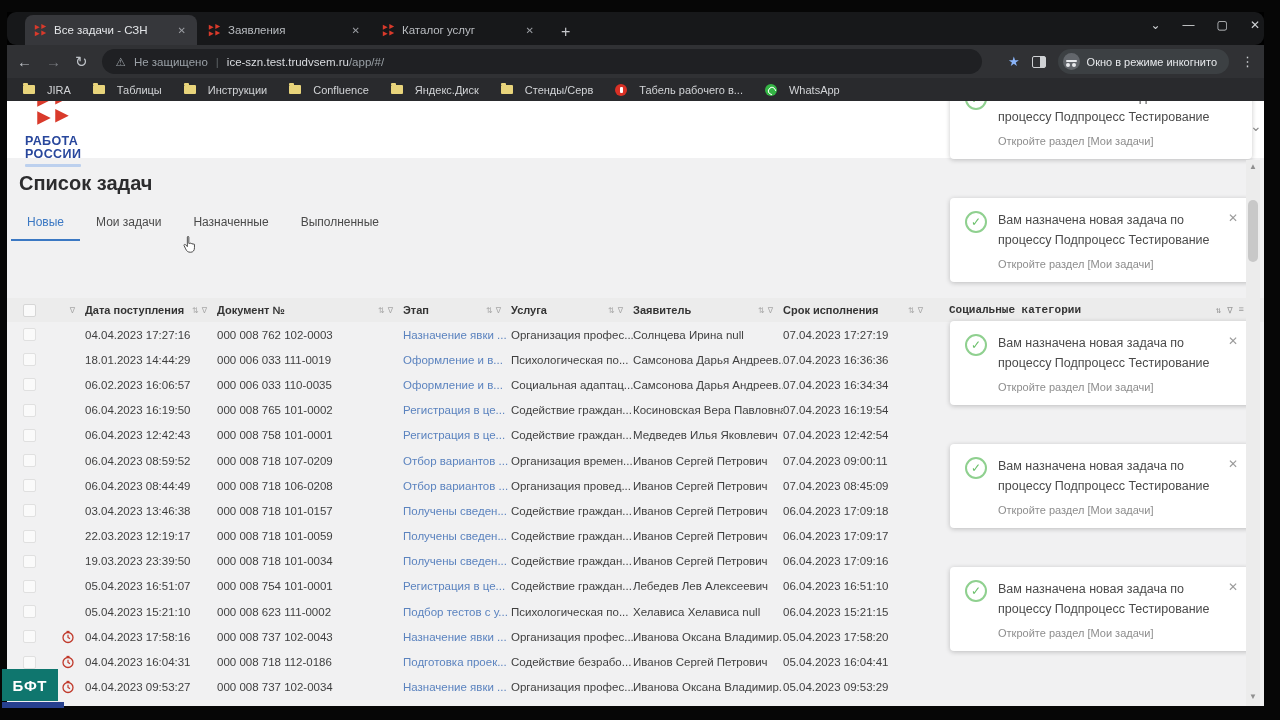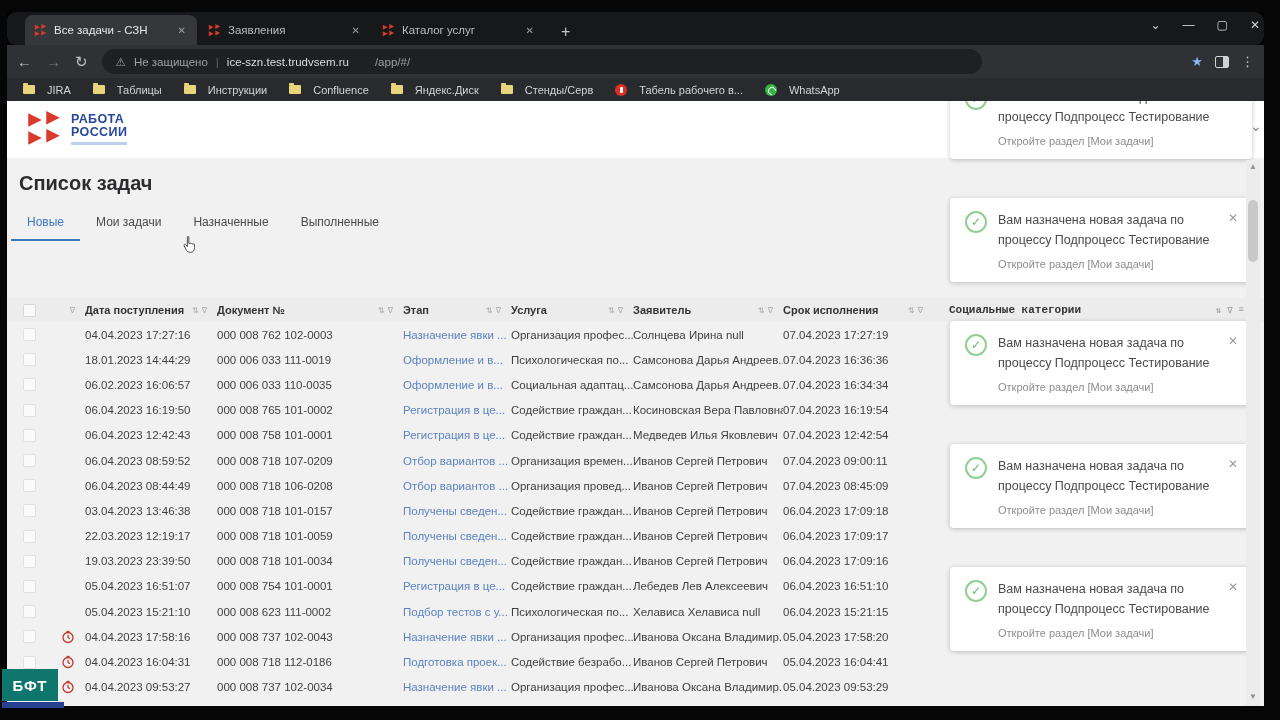--- a/index.html
+++ b/index.html
@@ -20,21 +20,21 @@
   .winctl { position:absolute; right:4px; top:6px; display:flex; gap:22px; color:#cfd1d4; font-size:12px; align-items:center; }
   .winctl span { cursor:default; }
 
   .addrbar { height:33px; background:#303134; display:flex; align-items:center; padding:0 10px; gap:14px; }
   .navbtn { color:#bdc1c6; font-size:15px; }
   .navbtn.dim { color:#777a7f; }
   .urlpill { flex:0 0 auto; width:880px; height:25px; background:#1f2023; border-radius:13px; display:flex; align-items:center;
              padding:0 14px; gap:8px; color:#9aa0a6; font-size:11.5px; }
   .urlpill .sep { color:#5f6368; }
   .url-host { color:#dadce0; }
-  .url-path { color:#9aa0a6;padding-left:26px; }
+  .url-path { color:#9aa0a6; }
   .addr-right { display:flex; align-items:center; gap:12px; margin-left:auto; }
   .star { color:#8ab4f8; font-size:13px; }
   .panelicon { width:14px; height:12px; border:1.5px solid #cfd1d4; border-radius:2px; position:relative; }
   .panelicon::after { content:""; position:absolute; right:0; top:0; width:5px; height:100%; background:#cfd1d4; }
   .incog { display:flex; align-items:center; gap:7px; background:#3c4043; border-radius:13px; height:25px; padding:0 12px 0 5px;
            color:#e8eaed; font-size:11px; }
   .incog-ic { width:17px; height:17px; border-radius:50%; background:#62666b; position:relative; }
   .incog-ic::before { content:""; position:absolute; left:3px; top:7px; width:11px; height:2px; background:#e8eaed; border-radius:1px; }
   .incog-ic::after { content:""; position:absolute; left:3.5px; top:10px; width:4px; height:4px; border-radius:50%; background:#e8eaed;
                      box-shadow:6px 0 0 #e8eaed; }
@@ -45,21 +45,21 @@
   .bm-folder { width:12px; height:9px; background:#e8d47b; border-radius:1px; position:relative; }
   .bm-folder::before { content:""; position:absolute; top:-2px; left:0; width:5px; height:2px; background:#e8d47b; border-radius:1px 1px 0 0; }
   .bm-red { width:12px; height:12px; border-radius:50%; background:#d93025; position:relative; }
   .bm-red::after { content:""; position:absolute; left:4.5px; top:3px; width:3px; height:6px; background:#fff; border-radius:1px; }
   .bm-green { width:12px; height:12px; border-radius:50%; background:#34b545; position:relative; }
   .bm-green::after { content:""; position:absolute; left:3px; top:3px; width:6px; height:6px; border:1.5px solid #fff; border-radius:50%; border-right-color:transparent; transform:rotate(45deg); }
 
   
   .page { position:absolute; left:7px; top:100px; width:1257px; height:606px; background:#f1f1f2; z-index:10; overflow:hidden; }
   .apphead { height:58px; background:#fff; display:flex; align-items:center; padding:0 18px; }
-  .logo { display:flex; align-items:center; gap:8px; }
+  .logo { display:flex; align-items:center; gap:8px;flex-direction:column; }
   .logo-txt { display:flex; flex-direction:column; line-height:1.05; }
   .logo-l1,.logo-l2 { color:#28479c; font-weight:bold; font-size:12.5px; letter-spacing:0.4px; }
   .logo-sub { margin-top:3px; width:56px; height:3px; background:#bcd0ee; border-radius:1px; }
   .mainnav { display:flex; gap:40px; margin-left:42px; }
   .mainnav .nav-item { font-size:11px; color:#3a3a3a; letter-spacing:0.4px; white-space:nowrap; }
 
   .pagetitle { font-size:20px; font-weight:bold; color:#2c2c2e; margin:14px 0 0 12px; }
 
   .ptabs { display:flex; margin:12px 0 0 4px; }
   .ptab { padding:8px 16px 10px; font-size:12px; color:#4a4a4a; border-bottom:2px solid transparent; }
@@ -575,20 +575,24 @@
       <span class="navbtn">↻</span>
       <div class="urlpill">
         <span>⚠</span>
         <span>Не защищено</span>
         <span class="sep">|</span>
         <span><span class="url-host">ice-szn.test.trudvsem.ru</span><span class="url-path">/app/#/</span></span>
       </div>
       <div class="addr-right">
         <span class="star">★</span>
         <span class="panelicon"></span>
+        <span class="incog">
+          <span class="incog-ic"></span>
+          <span>Окно в режиме инкогнито</span>
+        </span>
         <span class="dots">⋮</span>
       </div>
     </div>
     <div class="bookmarks" id="bookmarks">
         <span class="bm">
     <span class="bm-folder"></span>
     <span>JIRA</span>
   </span>
         <span class="bm">
     <span class="bm-folder"></span>

